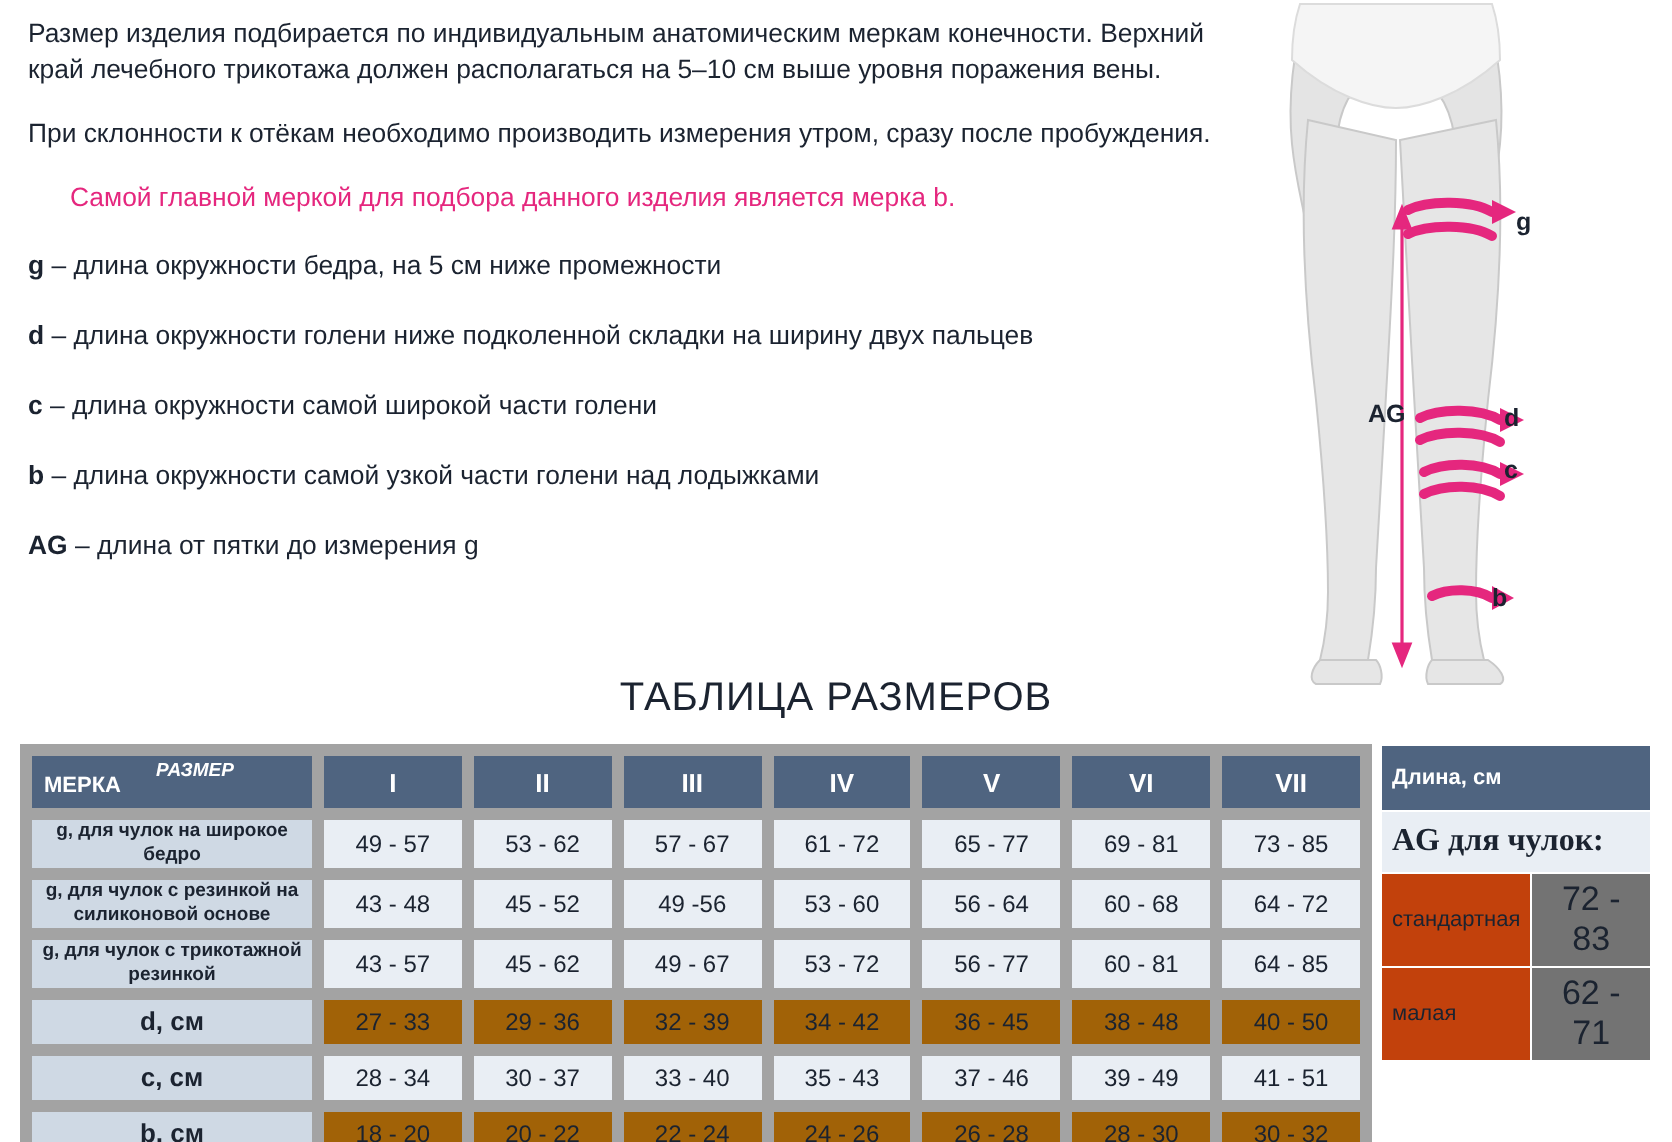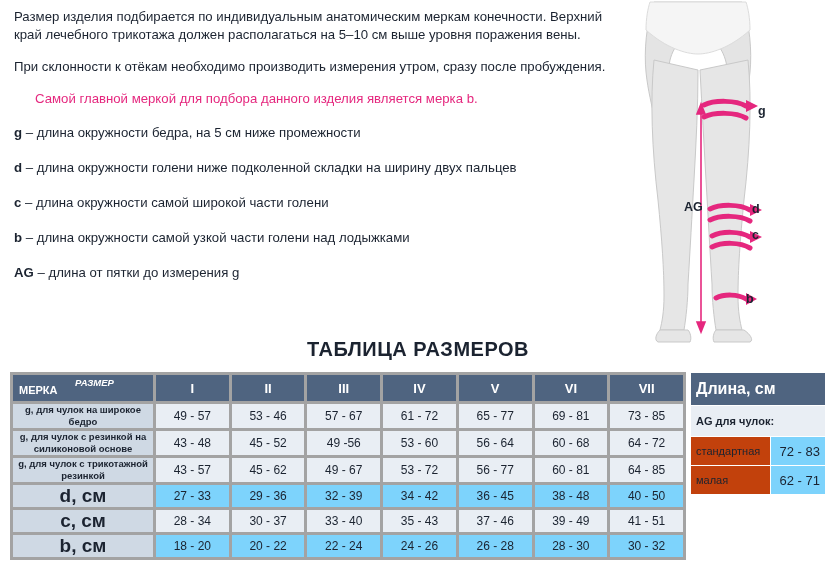--- a/index.html
+++ b/index.html
@@ -74,36 +74,36 @@
   .lbl-ag { left: 74px;  top: 200px; }
 
   
   .table-title {
     position: absolute;
     left: 0;
     top: 338px;
     width: 836px;
     text-align: center;
     font-size: 20px;
-    font-weight: bold;
+    font-weight: normal;
     letter-spacing: 0.5px;
     color: #1b2330;
   }
 
   
   .main-table {
     position: absolute;
     left: 10px;
     top: 372px;
     width: 676px;
     border-collapse: collapse;
     font-size: 11.5px;
   }
   .main-table td, .main-table th {
-    border: 3px solid #a3a3a3;
+    border: 6px solid #a3a3a3;
     padding: 0;
   }
   .hdr-cell {
     background: #4f6480;
     color: #ffffff;
     font-weight: bold;
     text-align: center;
     height: 26px;
     font-size: 13px;
   }
@@ -134,70 +134,71 @@
     color: #1b2330;
     text-align: center;
     font-weight: bold;
     font-size: 9.5px;
     line-height: 12px;
     padding: 3px 4px;
     width: 140px;
     margin-left: 32px;
   }
   .row-label.big {
-    font-size: 19px;
+    font-size: 13px;
   }
   .val-cell {
     text-align: center;
     font-size: 12px;
     color: #1b2330;
     height: 22px;
   }
   .band-a .val-cell { background: #e9eef4; }
-  .band-b .val-cell { background: #7dd3fc; }
+  .band-b .val-cell { background: #a16207; }
   .g-rows .val-cell { background: #e9eef4; }
 
   
   .side-table {
     position: absolute;
     left: 690px;
     top: 372px;
     width: 136px;
     border-collapse: collapse;
     font-size: 11px;
   }
   .side-table td {
     border: 1px solid #ffffff;
     padding: 3px 5px;
   }
   .side-hdr {
     background: #4f6480;
     color: #fff;
     font-weight: bold;
-    font-size: 16px;
+    font-size: 11px;
     height: 26px;
   }
   .side-sub {
     background: #e9eef4;
     color: #1b2330;
     font-weight: bold;
-    font-size: 11px;
+    font-size: 16px;
     height: 24px;
+    font-family: Liberation Serif, serif;
   }
   .side-name {
     background: #c2410c;
     color: #1b2330;
     font-size: 11px;
     height: 22px;
   }
   .side-val {
-    background: #7dd3fc;
-    color: #1b2330;
-    font-size: 13px;
-    text-align: right;
+    background: #737373;
+    color: #1b2330;
+    font-size: 17px;
+    text-align: center;
     height: 22px;
   }
 </style>
 </head>
 <body>
 
 <div class="page">
 
   <div class="text-col">
     <p class="para">Размер изделия подбирается по индивидуальным анатомическим меркам конечности. Верхний край лечебного трикотажа должен располагаться на 5–10 см выше уровня поражения вены.</p>
@@ -283,21 +284,21 @@
         <td class="hdr-cell">III</td>
         <td class="hdr-cell">IV</td>
         <td class="hdr-cell">V</td>
         <td class="hdr-cell">VI</td>
         <td class="hdr-cell">VII</td>
       </tr>
 
       <tr class="g-rows">
         <td class="row-label">g, для чулок на широкое бедро</td>
         <td class="val-cell">49 - 57</td>
-        <td class="val-cell">53 - 46</td>
+        <td class="val-cell">53 - 62</td>
         <td class="val-cell">57 - 67</td>
         <td class="val-cell">61 - 72</td>
         <td class="val-cell">65 - 77</td>
         <td class="val-cell">69 - 81</td>
         <td class="val-cell">73 - 85</td>
       </tr>
 
       <tr class="g-rows">
         <td class="row-label">g, для чулок с  резинкой на силиконовой основе</td>
         <td class="val-cell">43 - 48</td>

